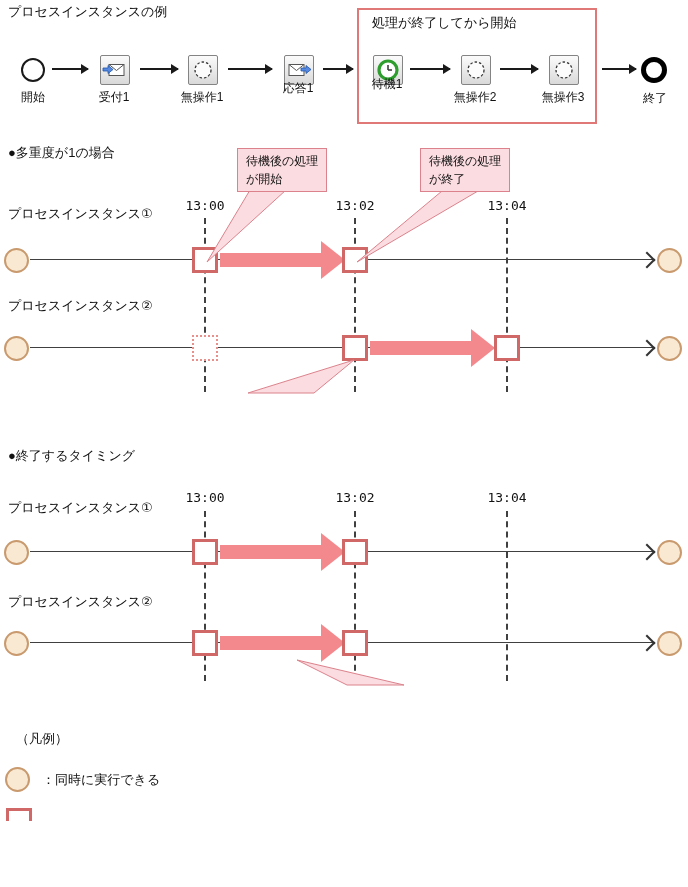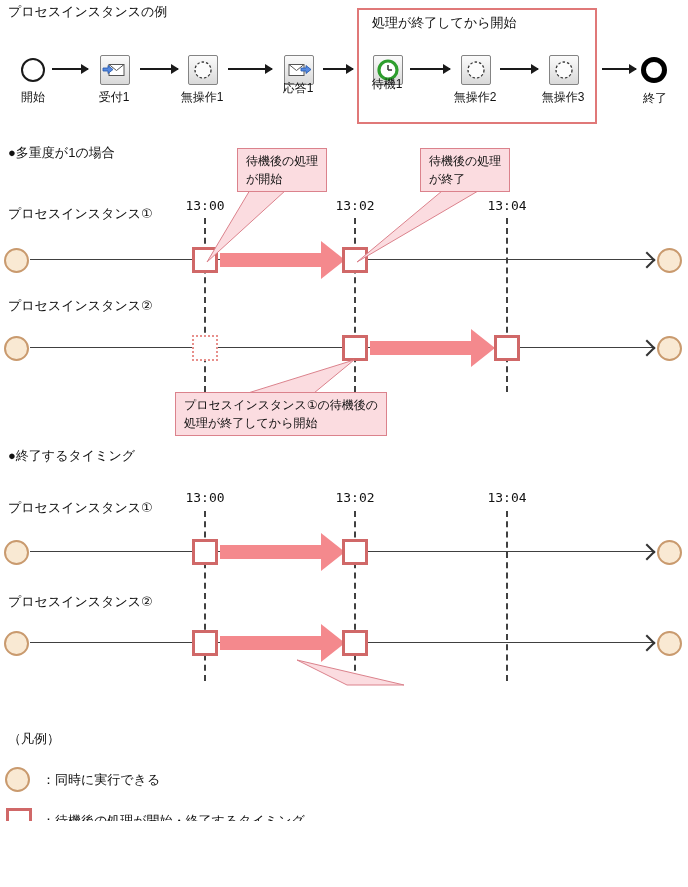--- a/index.html
+++ b/index.html
@@ -166,27 +166,24 @@
     <polygon points="207,262 250,190 286,190" fill="#FBDCE0" stroke="#DB828C" stroke-width="1"></polygon>
     <polygon points="357,262 442,191 478,191" fill="#FBDCE0" stroke="#DB828C" stroke-width="1"></polygon>
     <polygon points="354,360 248,393 314,393" fill="#FBDCE0" stroke="#DB828C" stroke-width="1"></polygon>
     <polygon points="297,660 347,685 404,685" fill="#FBDCE0" stroke="#DB828C" stroke-width="1"></polygon>
   </svg>
 
   <div class="abs callout" style="left:237px;top:148px">待機後の処理
 が開始</div>
   <div class="abs callout" style="left:420px;top:148px">待機後の処理
 が終了</div>
-  <div class="abs callout" style="left:175px;top:392px">プロセスインスタンス①の待機後の
-処理が終了してから開始</div>
 
-  <div class="abs t13" style="left:8px;top:731px">（凡例）</div>
+  <div class="abs t13" style="left:16px;top:731px">（凡例）</div>
 
   <div class="abs act" style="left:5px;top:767px"></div>
   <div class="abs t13" style="left:42px;top:772px">：同時に実行できる</div>
 
   <div class="abs sq" style="left:6px;top:808px"></div>
-  <div class="abs t13" style="left:42px;top:813px">：待機後の処理が開始・終了するタイミング</div>
 
   <div class="abs abody" style="left:6px;top:861px;width:30px;height:13px"></div>
   <div class="abs" style="left:35px;top:852px;width:0;height:0;border-left:19px solid #F4898D;border-top:15px solid transparent;border-bottom:15px solid transparent"></div>
 
 </div>
 
 </body></html>

